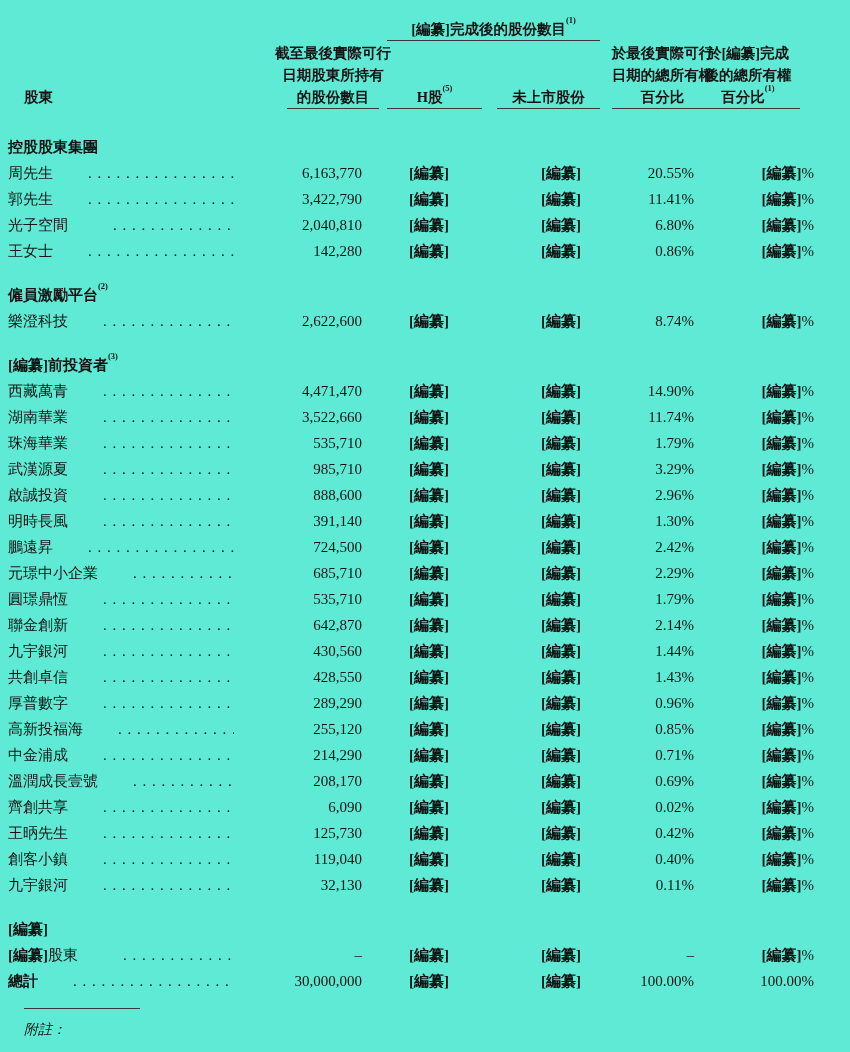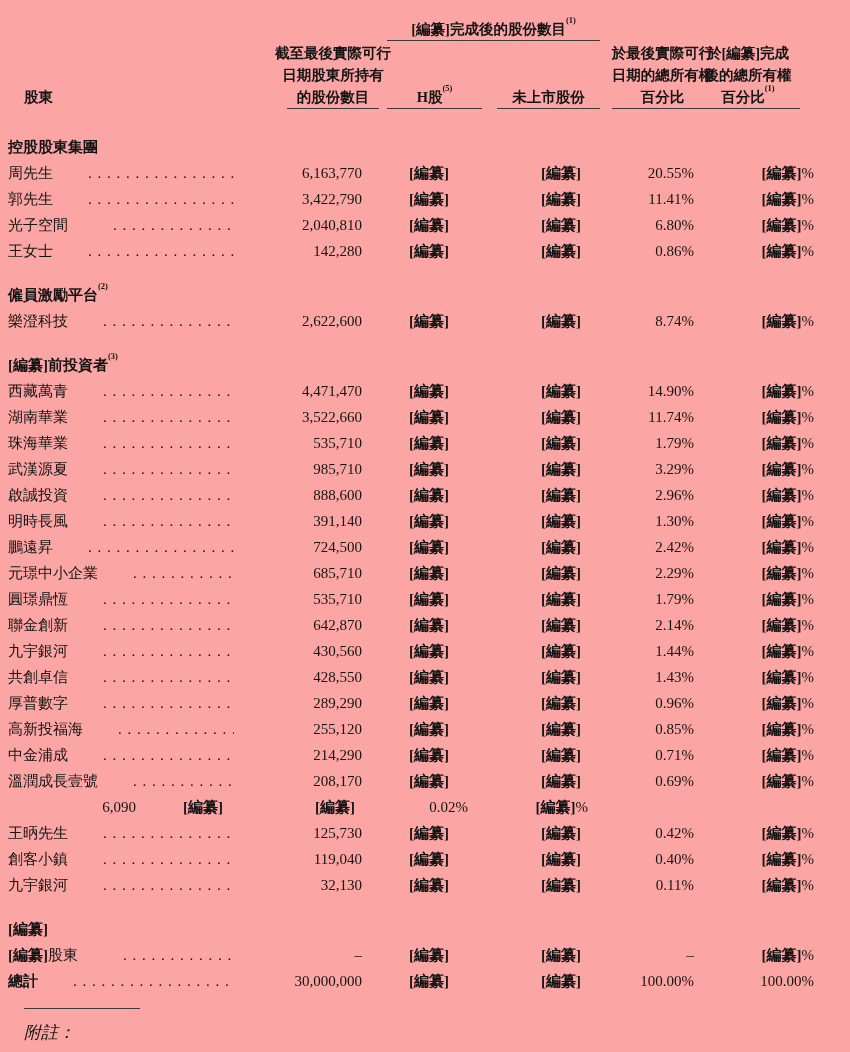--- a/index.html
+++ b/index.html
@@ -1,20 +1,20 @@
 <!DOCTYPE html>
 <html><head>
 <meta charset="utf-8">
 <style>
   html,body{margin:0;padding:0;background:#e8e8e8;}
   .page{
     position:relative;
     width:850px;height:1052px;
     margin:0 auto;
-    background:#fca5a5;
+    background:#5eead4;
     font-family:"Liberation Serif","DejaVu Serif",serif;
     color:#141414;
     overflow:hidden;
   }
   
   .thead{position:relative;height:112px;font-weight:bold;font-size:14.5px;}
   .hcell{
     position:absolute;
     display:flex;flex-direction:column;align-items:center;justify-content:flex-end;
     border-bottom:1.4px solid #3a3a3a;
@@ -47,21 +47,21 @@
   .c{display:block;text-align:right;white-space:nowrap;}
   .c1{width:128px;}
   .c2{width:87px;}
   .c3{width:132px;}
   .c4{width:113px;}
   .c5{width:120px;}
   .redact b{font-weight:bold;}
   
   .footer{margin-top:14px;padding-left:24px;}
   .foot-rule{width:116px;height:1.4px;background:#3a3a3a;}
-  .foot-note{margin-top:12px;font-style:italic;font-size:17px;}
+  .foot-note{margin-top:12px;font-style:italic;font-size:14px;}
 </style>
 </head>
 <body>
 
 <div class="page">
 
   <div class="thead">
 
     <div class="hcell grouphead">
       <div><span class="redact"><b>[編纂]</b>完成後的股份數目</span><sup>(1)</sup></div>
@@ -358,20 +358,25 @@
           <sup></sup>
           <span class="dots"></span>
         </span>
         <span class="c c1">208,170</span>
         <span class="c c2 redact"><b>[編纂]</b></span>
         <span class="c c3 redact"><b>[編纂]</b></span>
         <span class="c c4">0.69%</span>
         <span class="c c5 redact"><b>[編纂]</b>%</span>
       </div>
       <div class="trow">
+        <span class="c-name">
+          <span class="nm redact">齊創共享</span>
+          <sup></sup>
+          <span class="dots"></span>
+        </span>
         <span class="c c1">6,090</span>
         <span class="c c2 redact"><b>[編纂]</b></span>
         <span class="c c3 redact"><b>[編纂]</b></span>
         <span class="c c4">0.02%</span>
         <span class="c c5 redact"><b>[編纂]</b>%</span>
       </div>
       <div class="trow">
         <span class="c-name">
           <span class="nm redact">王昞先生</span>
           <sup></sup>

